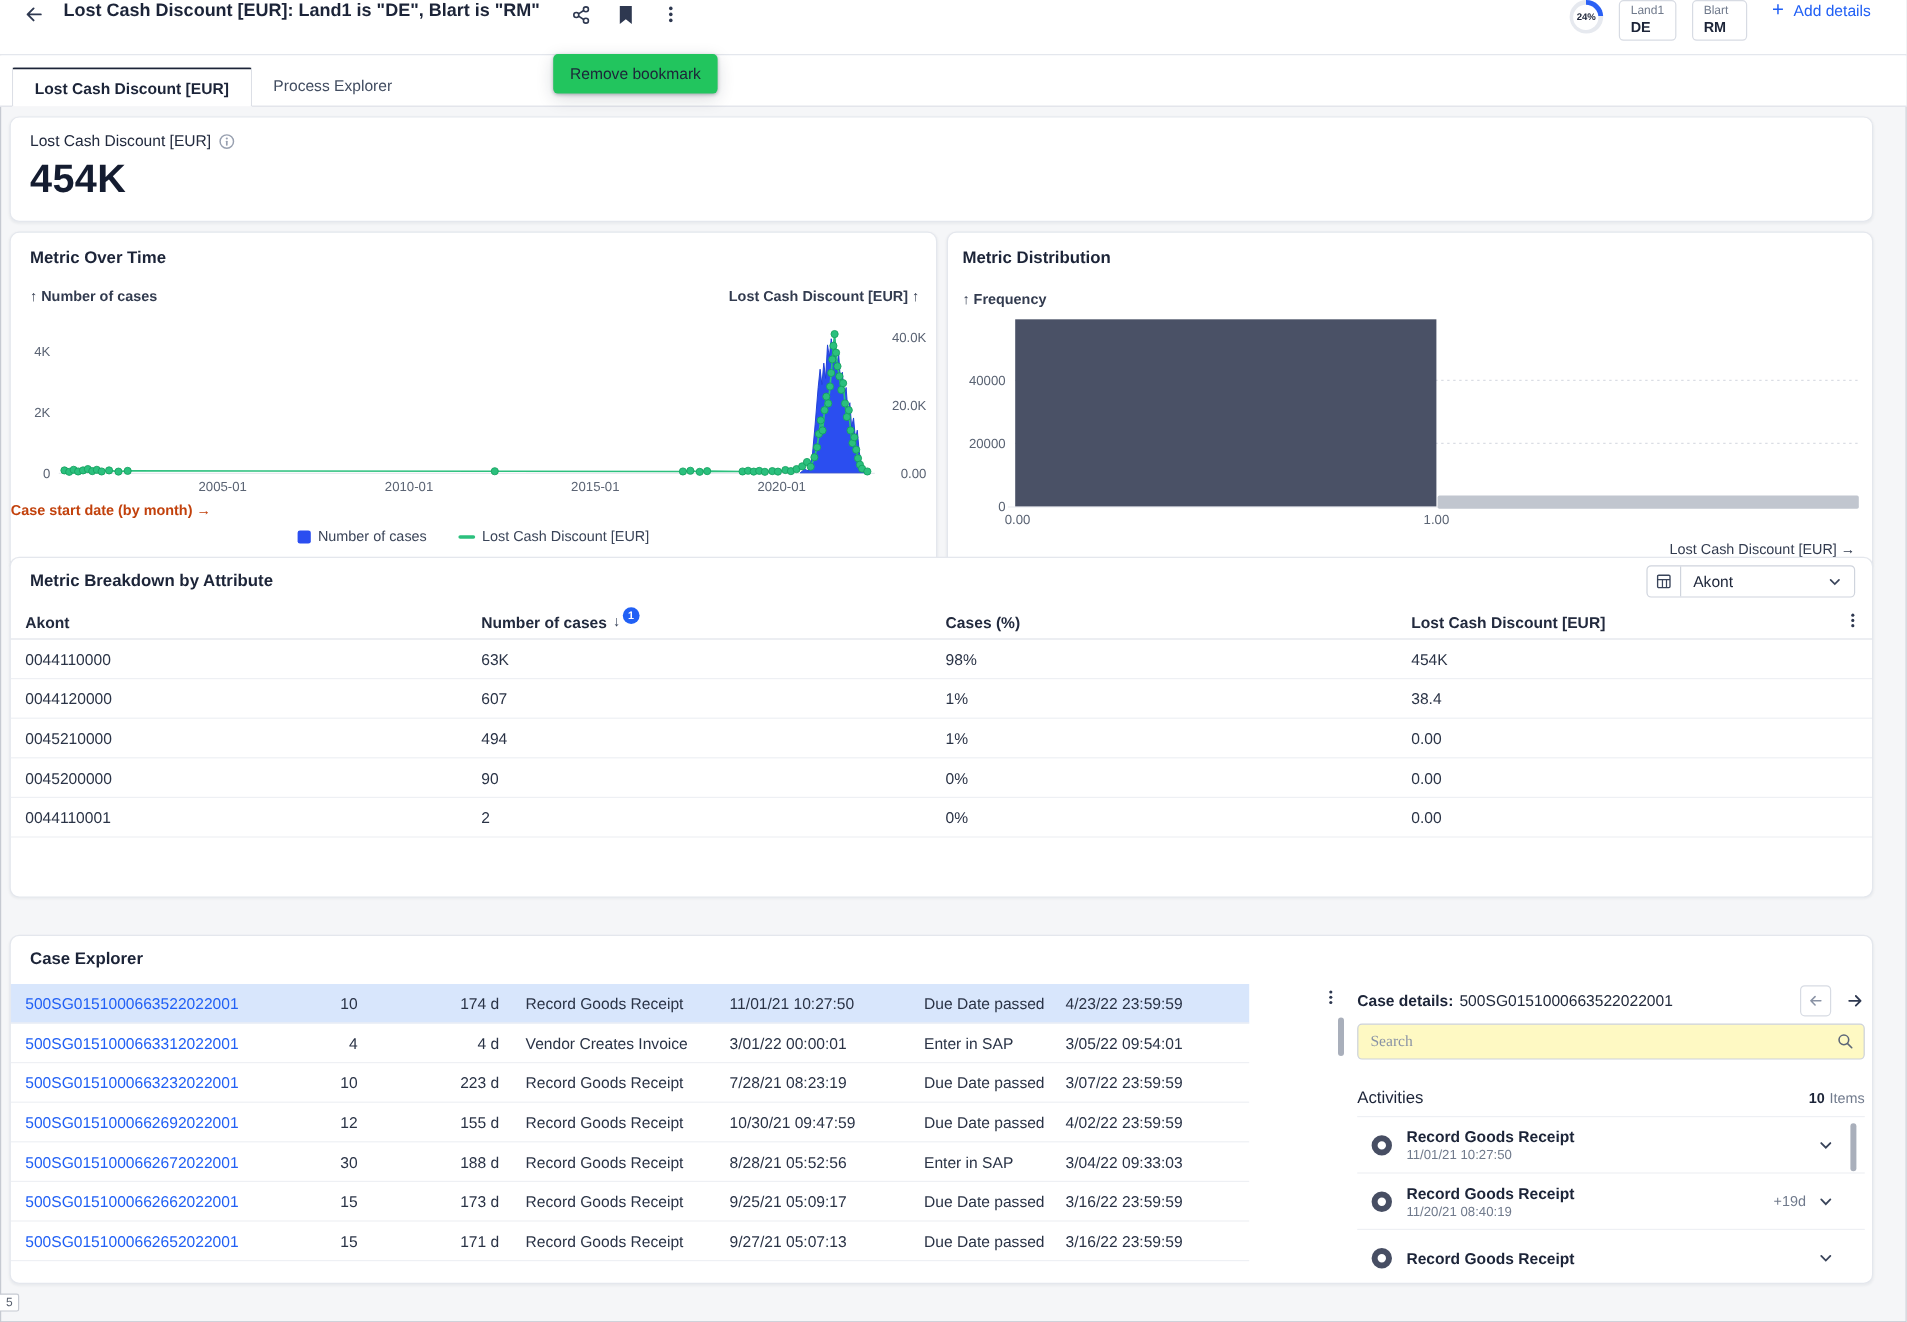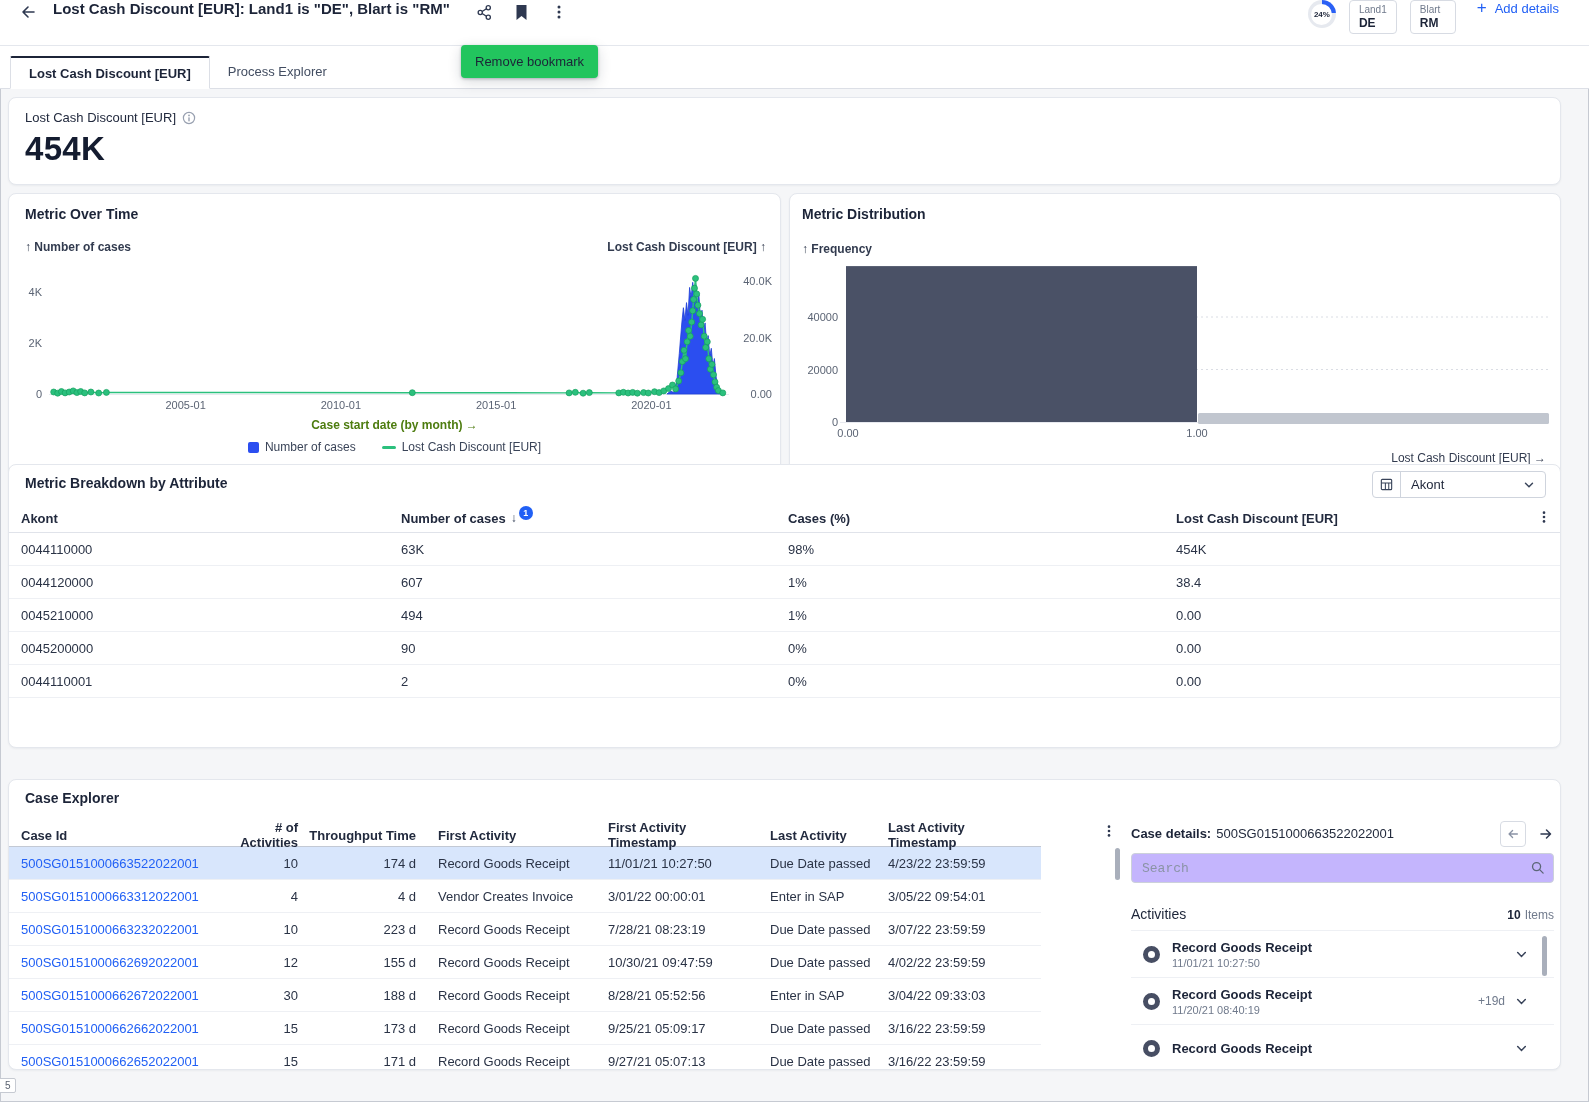--- a/index.html
+++ b/index.html
@@ -28,21 +28,21 @@
 .card h2{font-size:14px;font-weight:700;color:#1c2438}
 #kpi-card{left:8px;top:97px;width:1553px;height:88px;padding:12px 16px}
 .kpi-title-row{display:flex;align-items:center;gap:6px;font-size:13px;color:#222a3e}
 .kpi-value{font-size:33px;font-weight:700;color:#141c30;margin-top:5px;letter-spacing:.3px}
 #card-overtime{left:8px;top:193px;width:773px;height:282px}
 #card-overtime h2{position:absolute;left:16px;top:12px}
 .axlab{position:absolute;font-size:12px;font-weight:600;color:#323b4f}
 #ot-left{left:16px;top:46px}
 #ot-right{right:14px;top:46px}
 #overtime-svg{position:absolute;left:8px;top:62px}
-#ot-xlabel{position:absolute;width:100%;text-align:center;top:224px;font-size:12px;color:#4d7c0f;font-weight:600}
+#ot-xlabel{position:absolute;width:100%;text-align:left;top:224px;font-size:12px;color:#c2410c;font-weight:600}
 #ot-legend{position:absolute;width:100%;top:246px;display:flex;justify-content:center;gap:26px;font-size:12px;color:#3a4458;align-items:center}
 .lg-item{display:flex;align-items:center}
 .sw-square{width:11px;height:11px;border-radius:2px;display:inline-block;margin-right:6px}
 .sw-line{width:14px;height:3px;border-radius:2px;display:inline-block;margin-right:6px}
 #card-dist{left:789px;top:193px;width:772px;height:282px}
 #card-dist h2{position:absolute;left:12px;top:12px}
 #dist-ylabel{position:absolute;left:12px;top:48px;font-size:12px;font-weight:600;color:#323b4f}
 #dist-svg{position:absolute;left:0;top:60px}
 #dist-xlabel{position:absolute;right:14px;top:257px;font-size:12px;font-weight:400;color:#323b4f}
 
@@ -73,21 +73,21 @@
 .v-scroll{position:absolute;left:1106px;top:68px;width:5px;height:32px;border-radius:3px;background:#a9afbb}
 
 .details{position:absolute;left:1122px;top:40px;width:423px;height:251px}
 .d-head{display:flex;align-items:center;height:27px}
 .d-title{font-size:13px;font-weight:700;color:#1c2438;margin-right:5px;white-space:nowrap}
 .d-id{font-size:13px;color:#232b3d}
 .d-nav{margin-left:auto;display:flex;align-items:center;gap:12px}
 .btn-sq{width:26px;height:26px;border:1px solid #d7dbe3;border-radius:4px;background:#fff;display:flex;align-items:center;justify-content:center;color:#8a93a5;cursor:pointer}
 .fwd{background:none;border:none;color:#2e3850;cursor:pointer;display:flex;align-items:center}
 .search-box{position:absolute;left:0;top:33px;width:100%;height:30px}
-.search-box input{width:100%;height:100%;border:1px solid #ccd1da;border-radius:4px;padding:0 32px 0 10px;font-size:13px;color:#232b3d;font-family:Liberation Mono, monospace;outline:none;background:#c4b5fd}
+.search-box input{width:100%;height:100%;border:1px solid #ccd1da;border-radius:4px;padding:0 32px 0 10px;font-size:13px;color:#232b3d;font-family:Liberation Serif, serif;outline:none;background:#fef9c3}
 .search-box input::placeholder{color:#8a93a5}
 .search-icon{position:absolute;right:9px;top:7px;color:#5c6678}
 .act-head{position:absolute;left:0;top:86px;width:100%;display:flex;align-items:baseline}
 .act-title{font-size:14px;font-weight:400;color:#1c2438}
 .act-count{margin-left:auto;font-size:12px;color:#707a8c}
 .act-count b{color:#1c2438;margin-right:4px;font-size:12px}
 .act-list{position:absolute;left:0;top:110px;width:100%;border-top:1px solid #eef0f4}
 .act-item{height:47px;display:flex;align-items:center;border-bottom:1px solid #eef0f4;gap:12px;padding:0 26px 0 12px}
 .act-radio{width:17px;height:17px;border-radius:50%;border:5px solid #474e63;background:#fff;flex:none}
 .act-texts{display:flex;flex-direction:column;gap:2px}
@@ -343,29 +343,20 @@
           <circle cx="8" cy="3" r="1.5" fill="currentColor"></circle>
           <circle cx="8" cy="8" r="1.5" fill="currentColor"></circle>
           <circle cx="8" cy="13" r="1.5" fill="currentColor"></circle>
         </svg>
     </span>
   </section>
 
   <section class="card" id="card-cases">
     <h2>Case Explorer</h2>
     <div class="case-table">
-      <div class="c-head" id="case-head">
-          <span>Case Id</span>
-          <span># of Activities</span>
-          <span>Throughput Time</span>
-          <span>First Activity</span>
-          <span>First Activity Timestamp</span>
-          <span>Last Activity</span>
-          <span>Last Activity Timestamp</span>
-        </div>
       <div id="case-body">
           <div class="c-row selected">
             <span class="link">500SG0151000663522022001</span>
             <span>10</span>
             <span>174 d</span>
             <span>Record Goods Receipt</span>
             <span>11/01/21 10:27:50</span>
             <span>Due Date passed</span>
             <span>4/23/22 23:59:59</span>
           </div>

